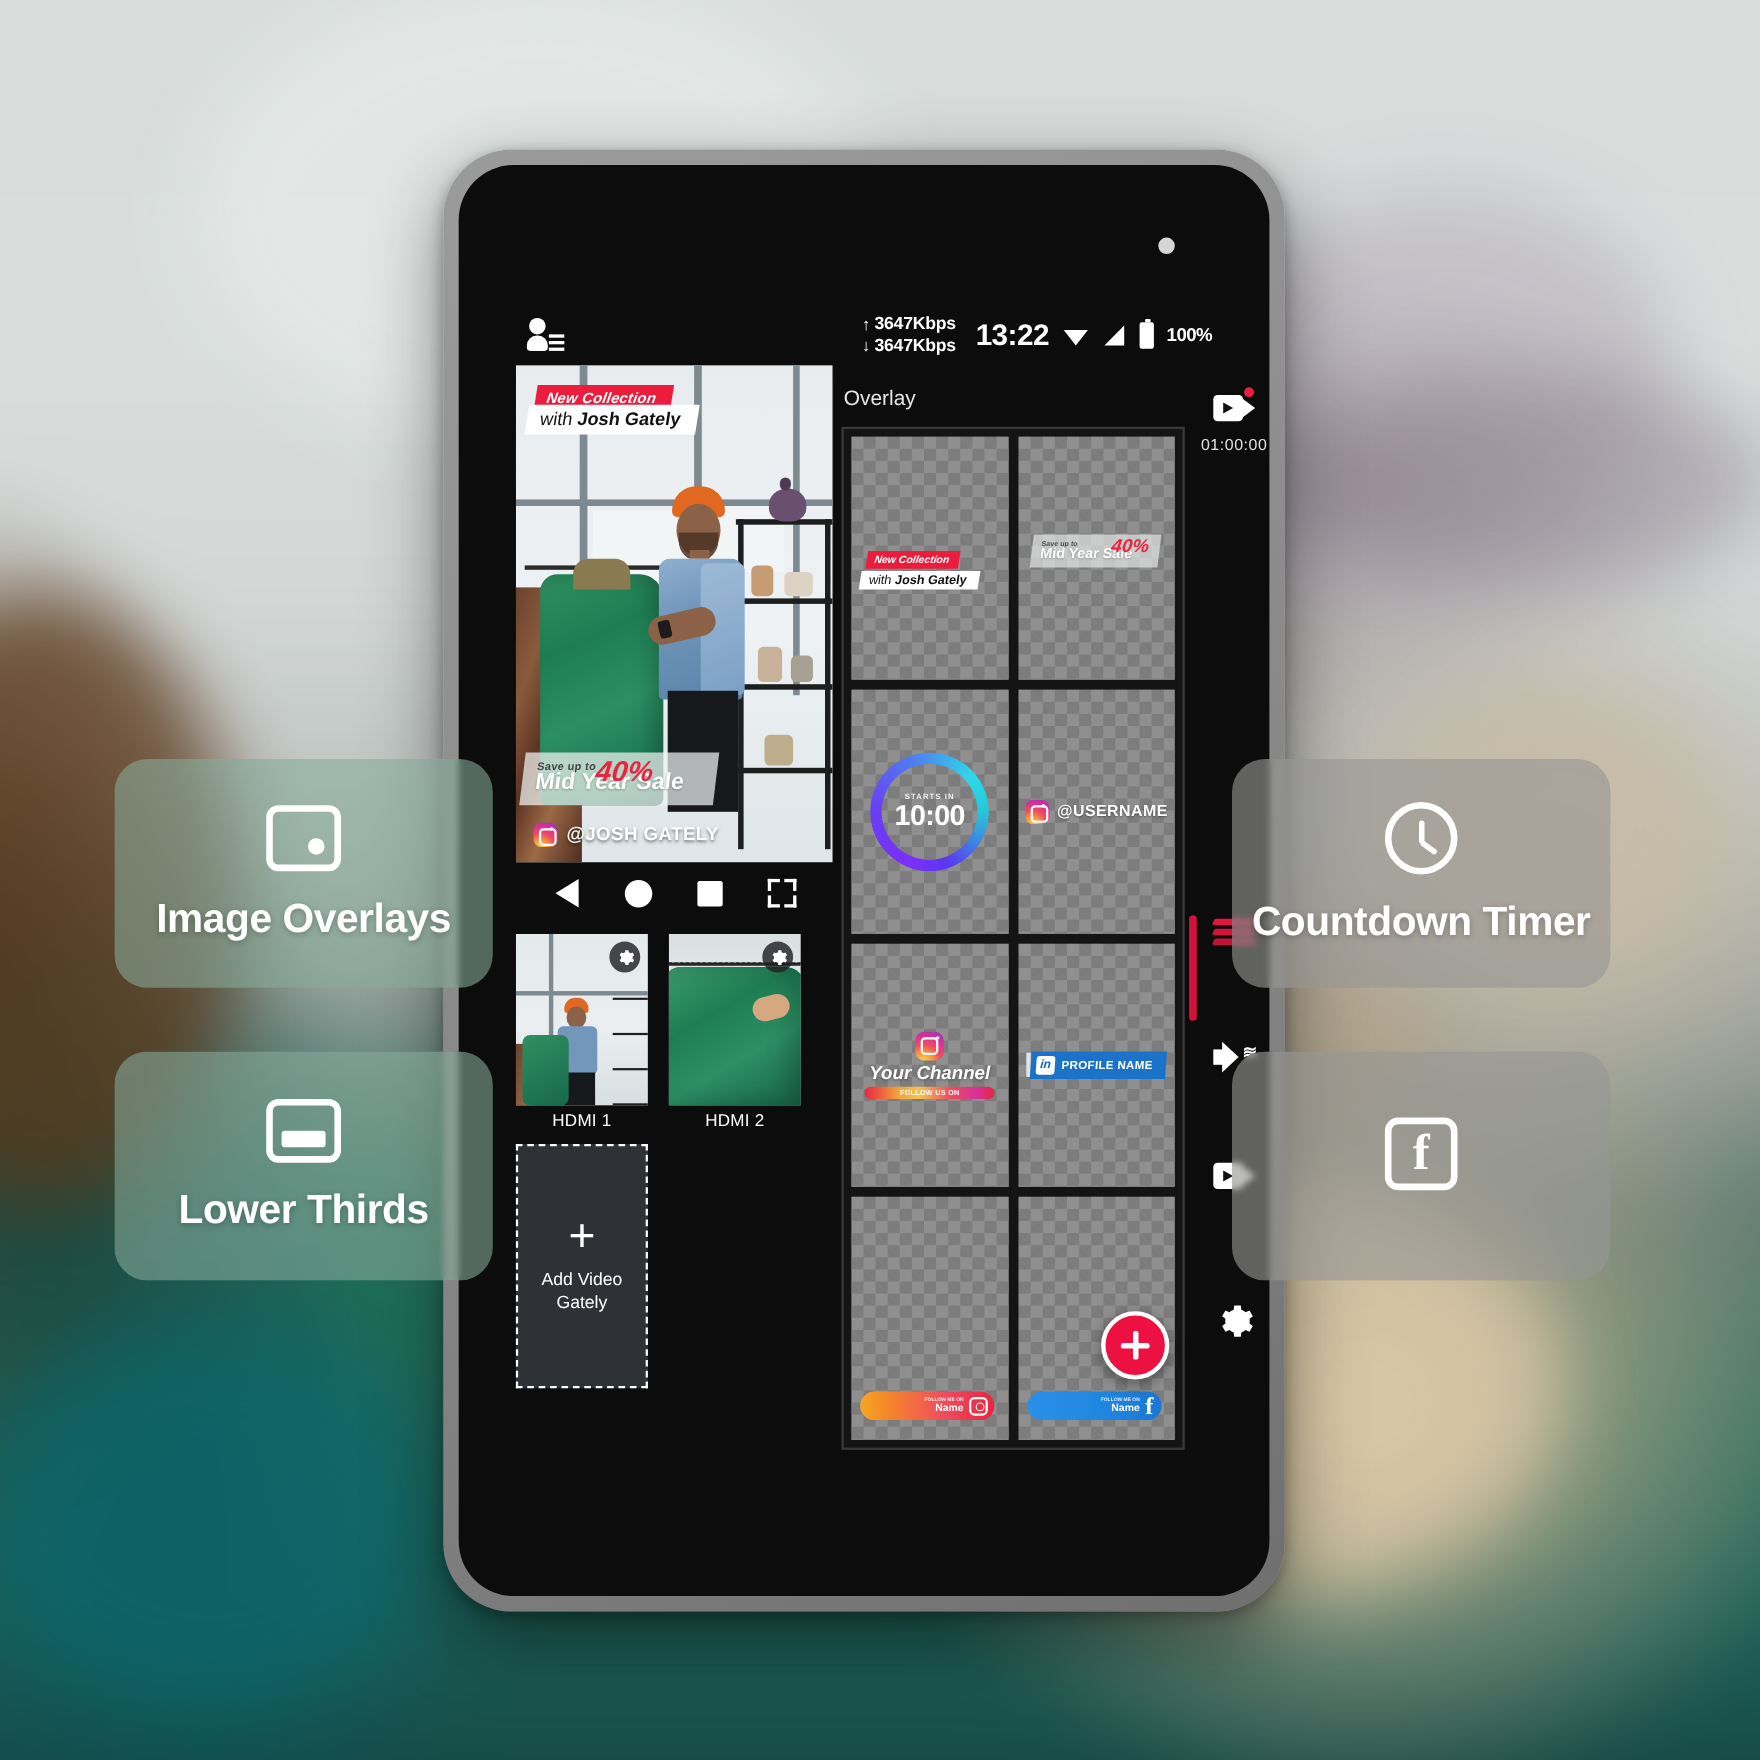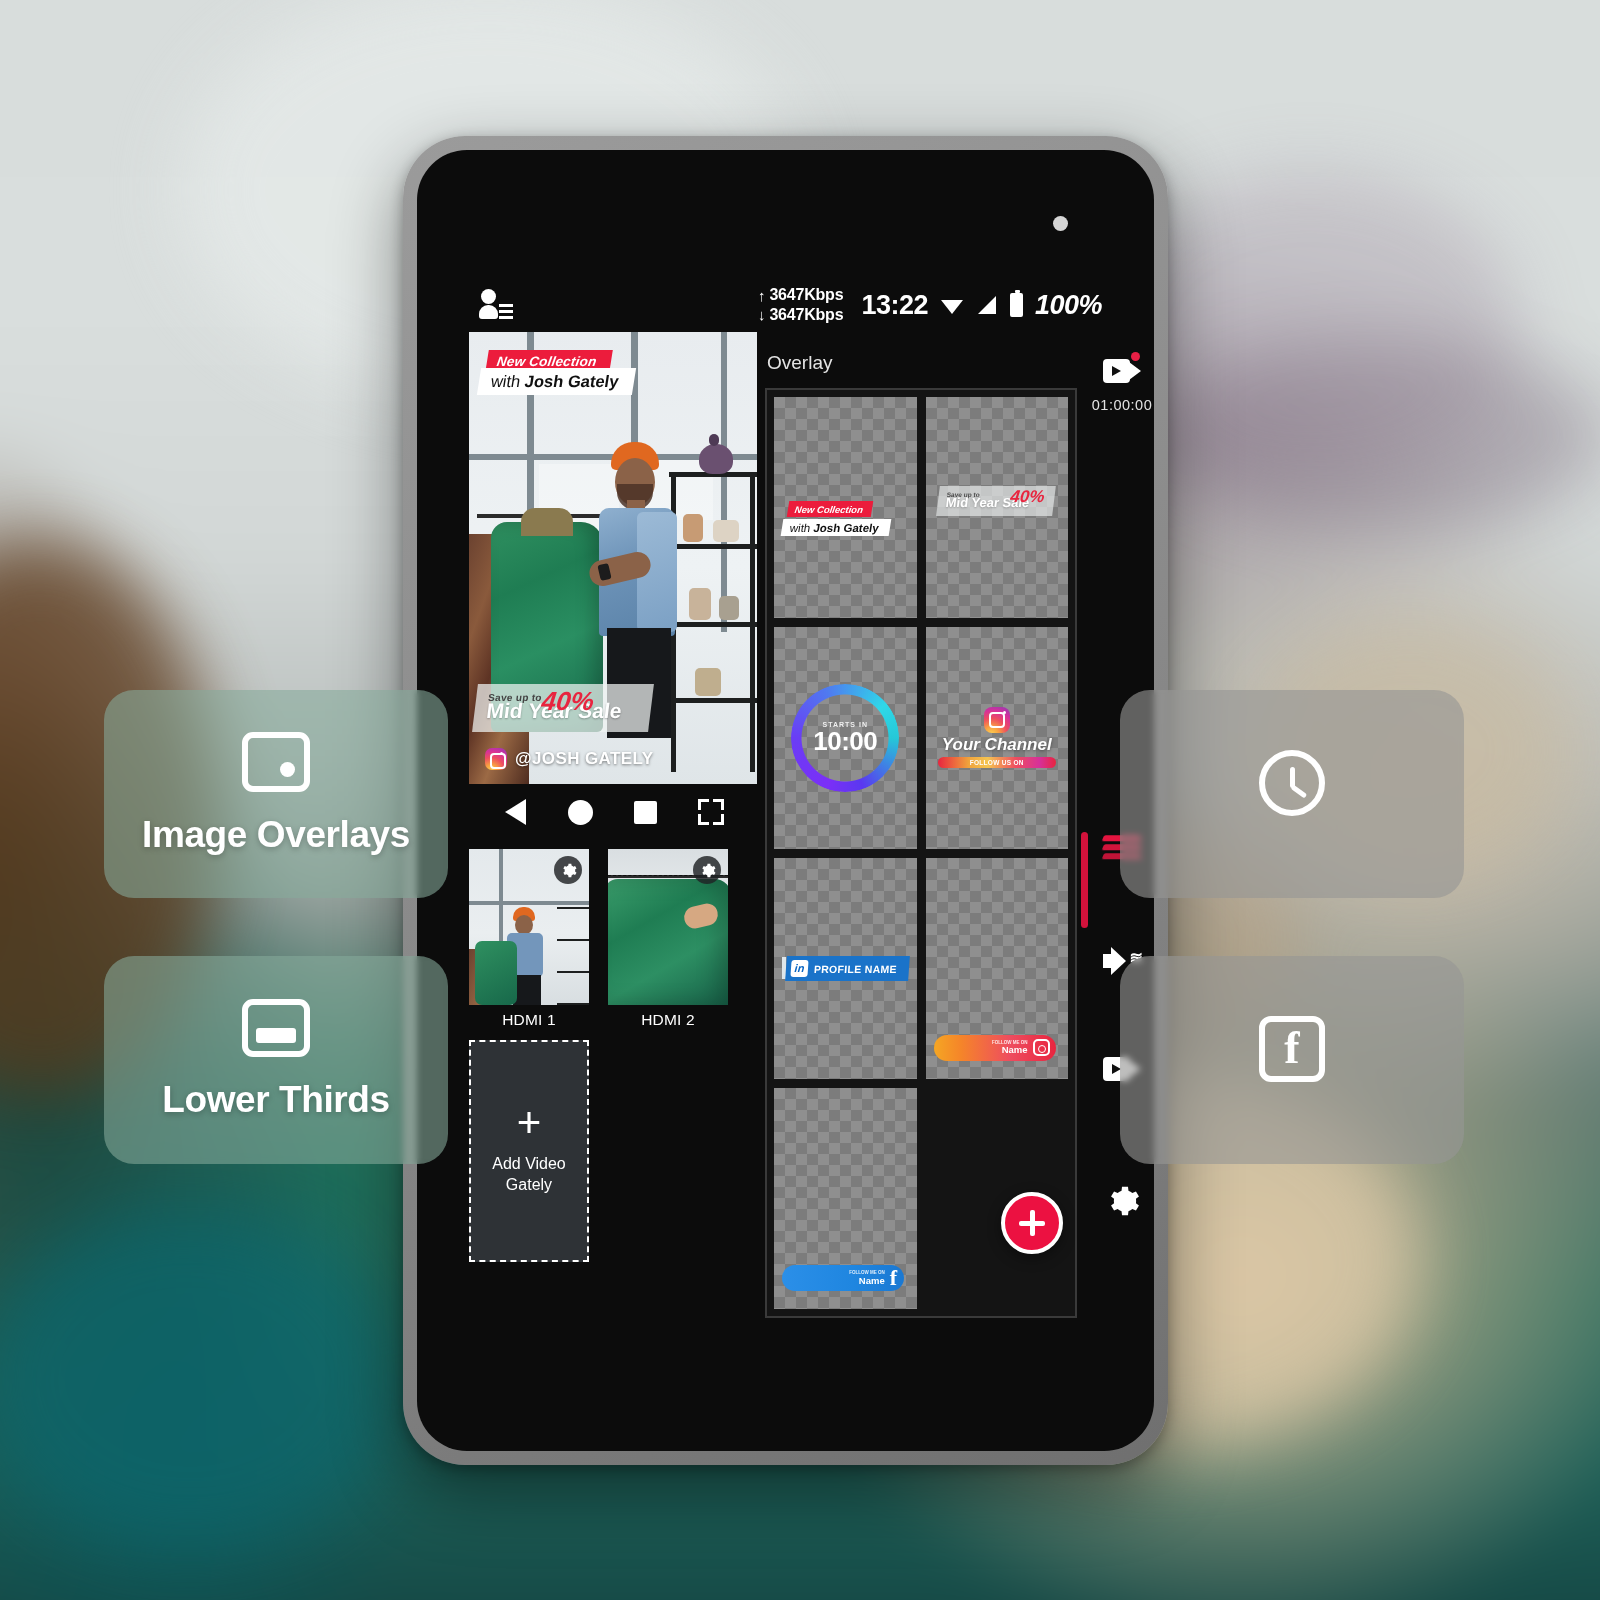--- a/index.html
+++ b/index.html
@@ -82,21 +82,21 @@
 
   #status-right { margin-left: auto; display: flex; align-items: center; gap: 12px; }
   #bitrate { display: flex; flex-direction: column; font-size: 16px; font-weight: 700; line-height: 1.22; letter-spacing: -.2px; }
   #bitrate > div { display: flex; align-items: center; gap: 4px; }
   .arw { font-size: 15px; line-height: 1; }
   #clock { font-size: 27px; font-weight: 700; letter-spacing: -.5px; margin-left: 6px; }
   .wifi-ico { width: 24px; height: 19px; }
   .sig-ico  { width: 22px; height: 20px; }
   .bat-ico  { width: 13px; height: 24px; border: 2.5px solid #fff; border-radius: 2px; background: #fff; position: relative; }
   .bat-ico::before { content:''; position:absolute; left:3px; top:-5px; width:5px; height:3px; background:#fff; border-radius:1px; }
-  #batt-pct { font-size: 27px; font-weight: 700; letter-spacing: -.5px; font-style: italic; }
+  #batt-pct { font-size: 17px; font-weight: 700; letter-spacing: -.5px; }
 
   
   #workspace { position: absolute; left: 0; top: 182px; right: 0; bottom: 0; }
 
   
   #left-col { position: absolute; left: 52px; top: 0; width: 288px; }
 
   #preview {
     position: relative;
     width: 288px; height: 452px;
@@ -666,20 +666,26 @@
           <div class="ov-cell">
             <div class="c-timer">
               <div class="ring"></div>
               <div class="inner">
                 <div class="lbl">STARTS IN</div>
                 <div class="val">10:00</div>
               </div>
             </div>
           </div>
 
+          <div class="ov-cell">
+            <div class="c-user">
+              <div class="ig-badge"></div>
+              <div class="t">@USERNAME</div>
+            </div>
+          </div>
 
           <div class="ov-cell">
             <div class="c-chan">
               <div class="ig-badge" style="width:26px;height:26px;border-radius:8px;"></div>
               <div class="t">Your Channel</div>
               <div class="bar">
                 <span>FOLLOW US ON</span>
               </div>
             </div>
           </div>
@@ -791,20 +797,21 @@
   <div class="cl">Lower Thirds</div>
 </div>
 
 <div class="card card-right" id="card-countdown">
   <div class="ci">
       <div class="ico-clock">
         <i class="h"></i>
         <i class="m"></i>
       </div>
     </div>
+  <div class="cl">Countdown Timer</div>
 </div>
 
 <div class="card card-right" id="card-social">
   <div class="ci">
       <div class="ico-fb">
         <span>f</span>
       </div>
     </div>
 </div>
 

